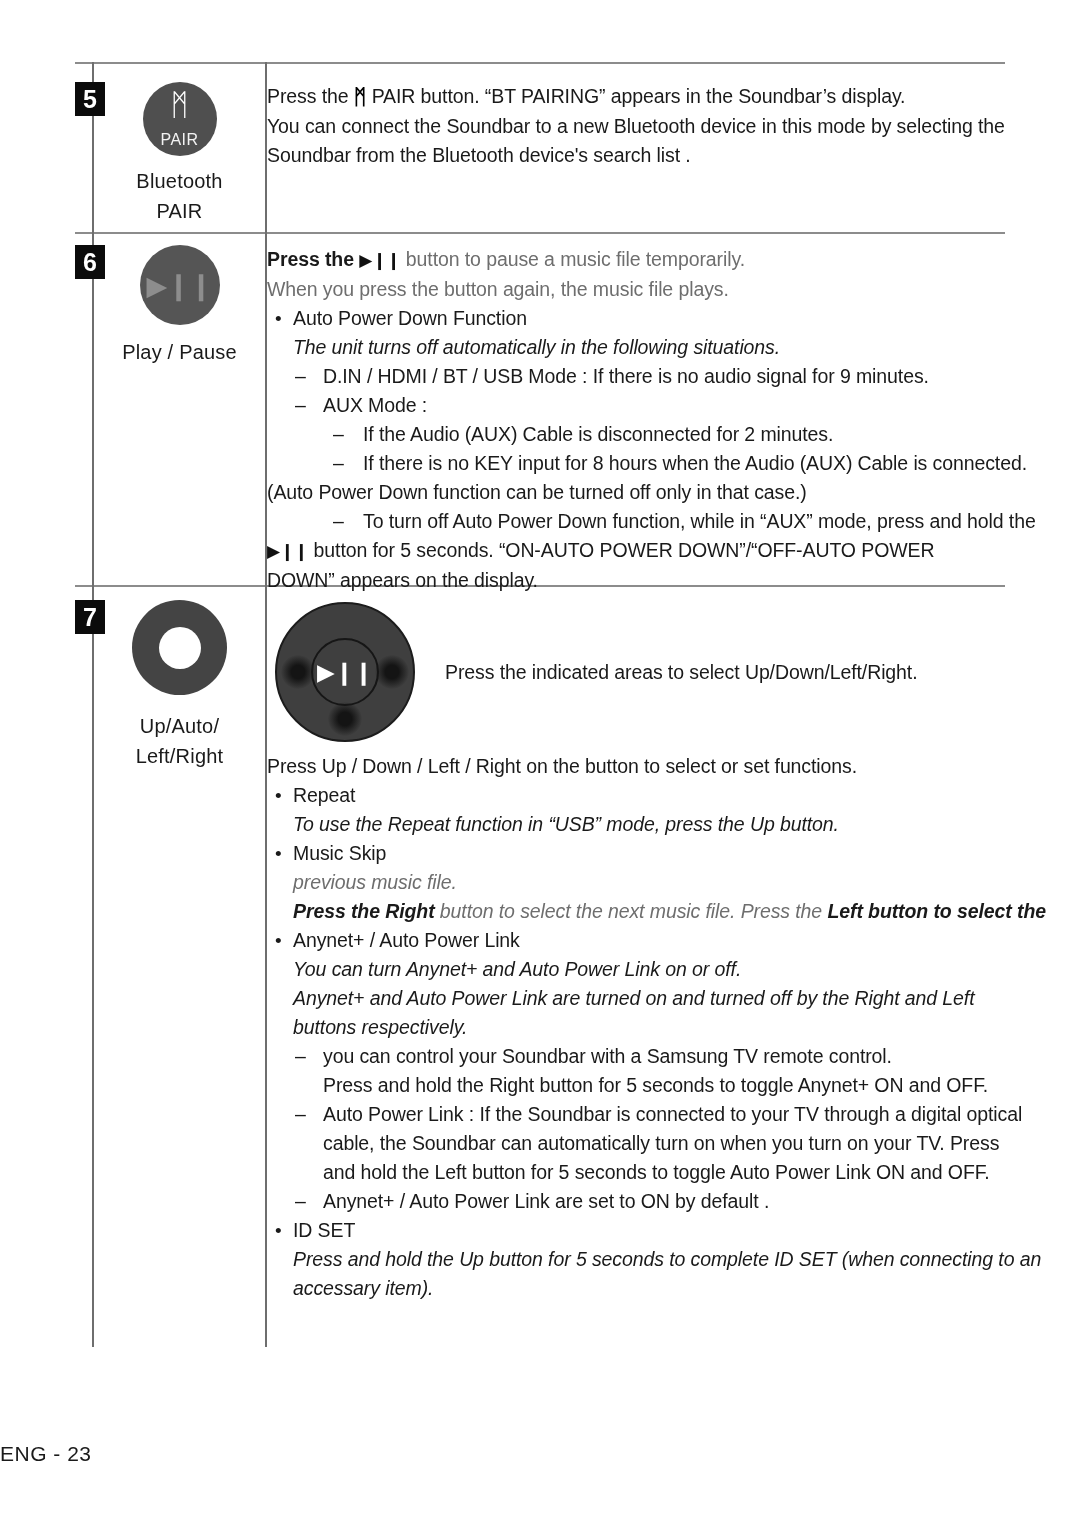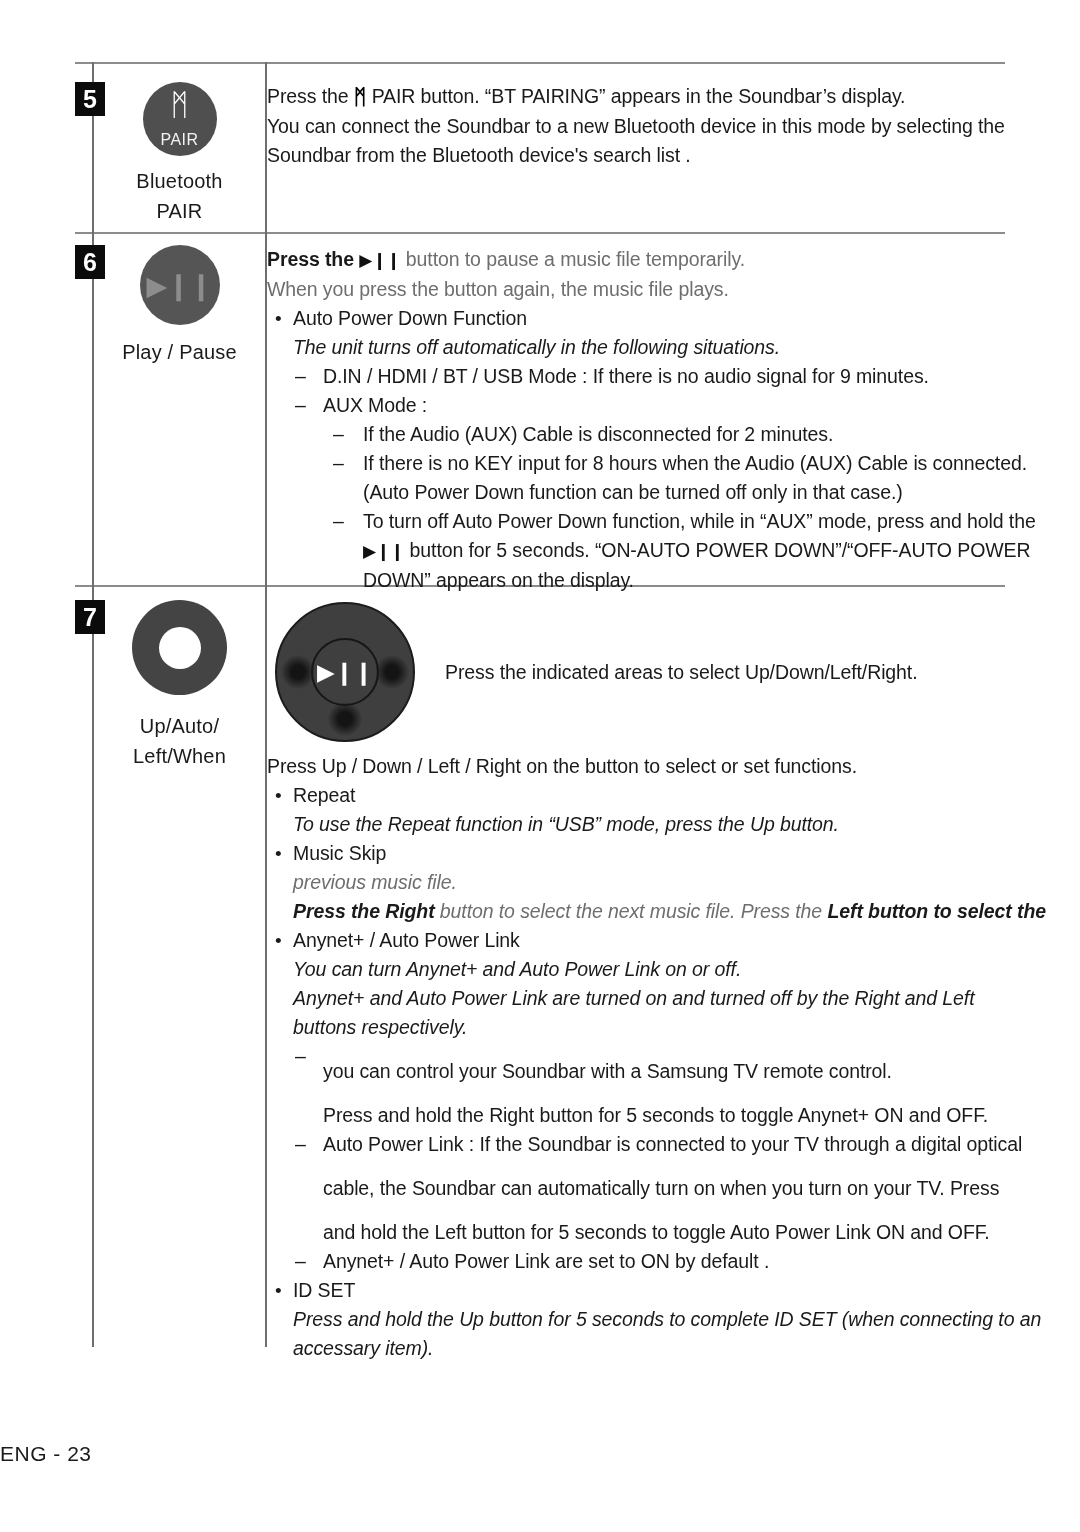--- a/index.html
+++ b/index.html
@@ -193,27 +193,27 @@
   .bullet-item .bdot {
     position: absolute; left: 8px; top: 0;
     font-size: 19px; line-height: 29px; color: #1a1a1a;
   }
   .sub { padding-left: 26px; font-style: italic; }
   .dash-item { position: relative; padding-left: 56px; }
   .dash-item .dash {
     position: absolute; left: 28px; top: 0;
     font-size: 19.5px; line-height: 29px; color: #1a1a1a;
   }
-  .dash-cont { padding-left: 56px; margin-top: 15px; }
+  .dash-cont { padding-left: 56px; }
   .dash2-item { position: relative; padding-left: 96px; }
   .dash2-item .dash {
     position: absolute; left: 66px; top: 0;
     font-size: 19.5px; line-height: 29px; color: #1a1a1a;
   }
-  .dash2-cont { padding-left: 96px; }
+  .dash2-cont { }
 
   .footer {
     position: absolute;
     left: 0; right: 0;
     top: 1442px;
     text-align: left;
     font-size: 21px;
     letter-spacing: 0.5px;
     color: #1a1a1a;
   }
@@ -310,21 +310,21 @@
 </div>
 
 <div class="row" style="left:75px; top:600px;">
   <div class="num-cell">
     <div class="badge">7</div>
   </div>
 
   <div class="icon-cell">
     <div class="donut"></div>
     <div class="icon-label">Up/Auto/</div>
-    <div class="icon-label">Left/When</div>
+    <div class="icon-label">Left/Right</div>
   </div>
 
   <div class="text-cell">
     <div style="position:relative; height:152px;">
       <div class="navdia" style="position:absolute; left:8px; top:2px;">
         <div class="spot left"></div>
         <div class="spot right"></div>
         <div class="spot bottom"></div>
         <div class="inner-ring"></div>
         <div class="inner-glyph">▶❙❙</div>

